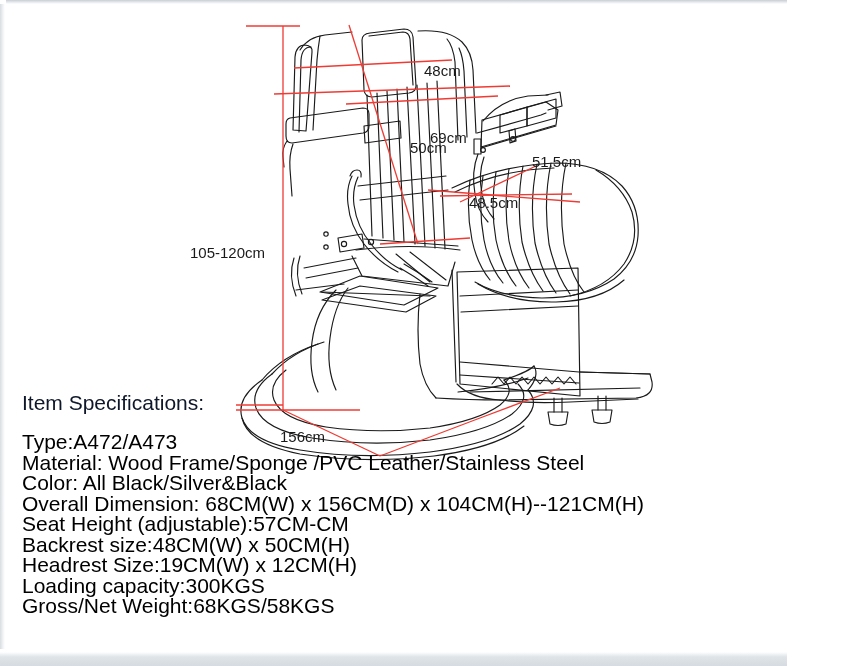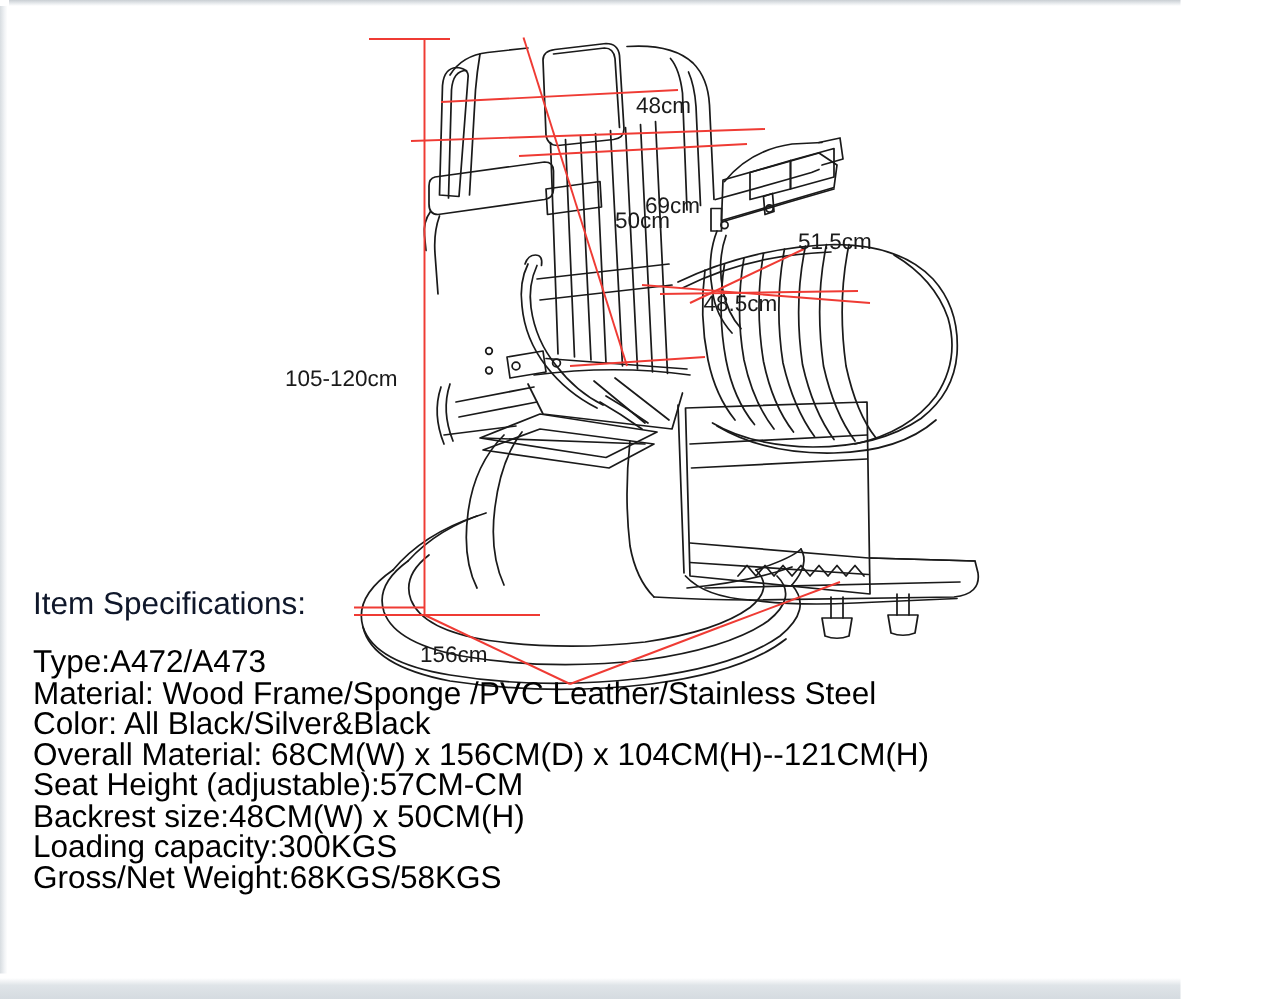--- a/index.html
+++ b/index.html
@@ -241,20 +241,21 @@
 
   <div class="dim-label" style="left:190px; top:244px;text-align:center;">105-120cm</div>
 
   <div class="dim-label" style="left:280px; top:428px;">156cm</div>
 
   <div class="spec-block">
     <div class="spec-title">Item Specifications:</div>
     <div class="spec-line">Type:A472/A473</div>
     <div class="spec-line">Material: Wood Frame/Sponge  /PVC Leather/Stainless Steel</div>
     <div class="spec-line">Color: All Black/Silver&amp;Black</div>
-    <div class="spec-line">Overall Material: 68CM(W) x 156CM(D) x 104CM(H)--121CM(H)</div>
+    <div class="spec-line">Overall Dimension: 68CM(W) x 156CM(D) x 104CM(H)--121CM(H)</div>
     <div class="spec-line">Seat Height (adjustable):57CM-CM</div>
     <div class="spec-line">Backrest size:48CM(W) x 50CM(H)</div>
+    <div class="spec-line">Headrest Size:19CM(W) x 12CM(H)</div>
     <div class="spec-line">Loading capacity:300KGS</div>
     <div class="spec-line">Gross/Net Weight:68KGS/58KGS</div>
   </div>
 
 </div>
 
 </body></html>

